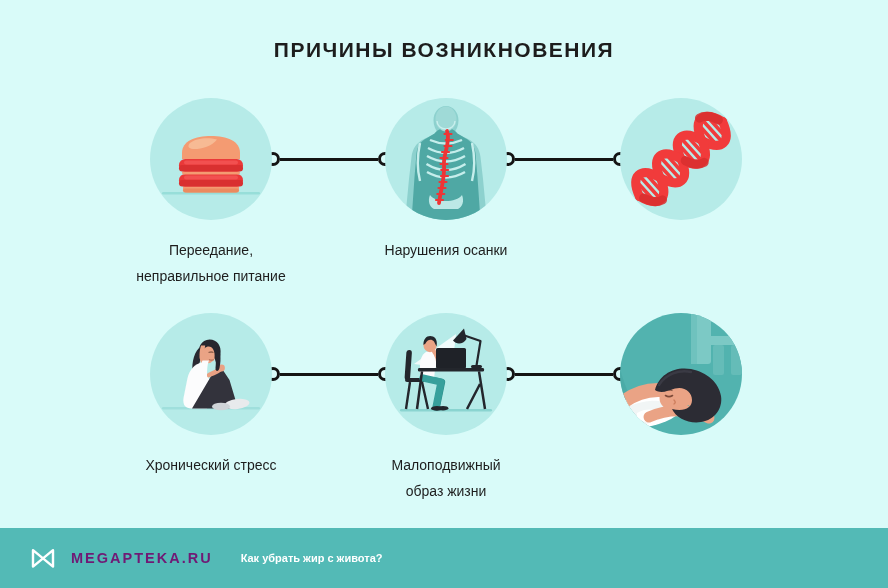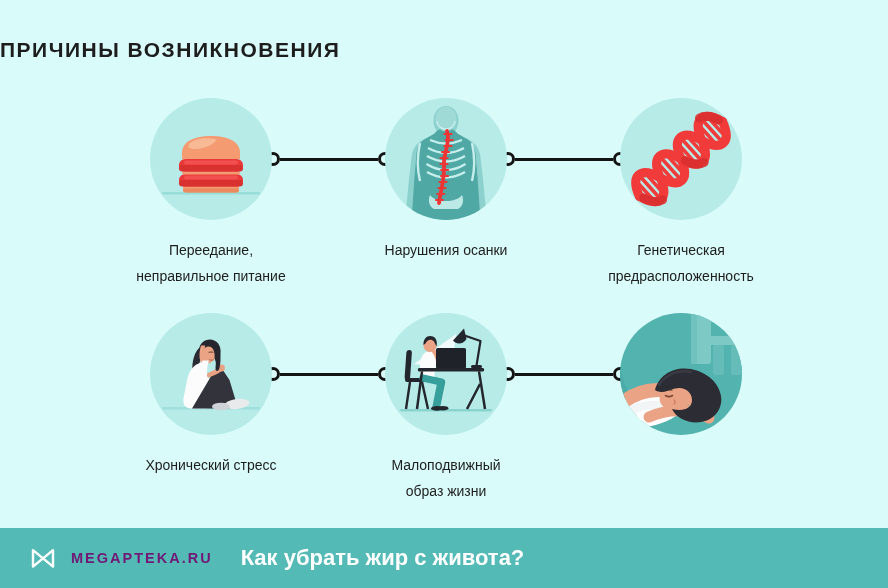--- a/index.html
+++ b/index.html
@@ -3,21 +3,21 @@
 <meta charset="utf-8">
 <style>
   html,body{margin:0;padding:0;}
   body{font-family:"Liberation Sans",sans-serif;}
   .canvas{
     position:relative;width:888px;height:588px;overflow:hidden;
     background:var(--background,#d9fbf9);
   }
   .title{
     position:absolute;left:0;top:38px;width:888px;margin:0;
-    text-align:left;font-size:21px;font-weight:800;letter-spacing:1.5px;
+    text-align:center;font-size:21px;font-weight:800;letter-spacing:1.5px;
     color:var(--text,#1b1b1b);
   }
   .cell{position:absolute;width:240px;height:215px;}
   .bubble{position:absolute;left:58px;top:0;width:124px;height:124px;}
   .icon-svg{overflow:visible;display:block;}
   .caption{
     position:absolute;left:0;top:140px;width:240px;
     text-align:center;font-size:14px;line-height:26px;
     color:var(--text,#1d1d1d);white-space:pre-line;
   }
@@ -29,21 +29,21 @@
   .circle-bg{fill:var(--circle,#b6ebe8);}
   .circle-bg-dark{fill:var(--circle-dark,#52b3af);}
   .footer{
     position:absolute;left:0;top:528px;width:888px;height:60px;
     background:var(--footer-bg,#53bab6);display:flex;align-items:center;
   }
   .footer-logo{margin-left:28px;flex:0 0 auto;}
   .footer-brand{
     margin-left:13px;color:#701a75;font-size:14.5px;font-weight:800;letter-spacing:2px;
   }
-  .footer-question{margin-left:28px;color:#fff;font-size:22px;font-weight:700;}
+  .footer-question{margin-left:28px;color:#fff;font-size:11px;font-weight:700;}
 </style>
 </head>
 <body>
 
 <div class="canvas">
 
   <h1 class="title">ПРИЧИНЫ ВОЗНИКНОВЕНИЯ</h1>
 
   <div class="connector" style="left:279.5px;top:157.5px;width:98px"></div>
   <div class="ring" style="left:265.5px;top:152px"></div>
@@ -150,22 +150,20 @@
             <path d="M6,62 C13,84 27,84 34,62 C41,40 55,40 62,62 C69,84 83,84 90,62 C97,40 111,40 118,62"></path>
           </g>
           <g stroke-width="9" stroke="#d92f2f" opacity="0.85">
             <path d="M8,66 C11,74 16,79 21,80"></path>
             <path d="M64,66 C67,74 72,79 77,80"></path>
             <path d="M103,44 C108,45 113,50 116,58"></path>
           </g>
         </g>
       </svg>
     </div>
-    <div class="caption">Генетическая
-предрасположенность</div>
   </div>
 
   <div class="cell" style="left:91px;top:312px">
     <div class="bubble">
       <svg class="icon-svg" width="124" height="124" viewBox="0 0 124 124">
         <defs>
             <clipPath id="clipStress">
               <circle cx="62" cy="62" r="61"></circle>
             </clipPath>
           </defs>

